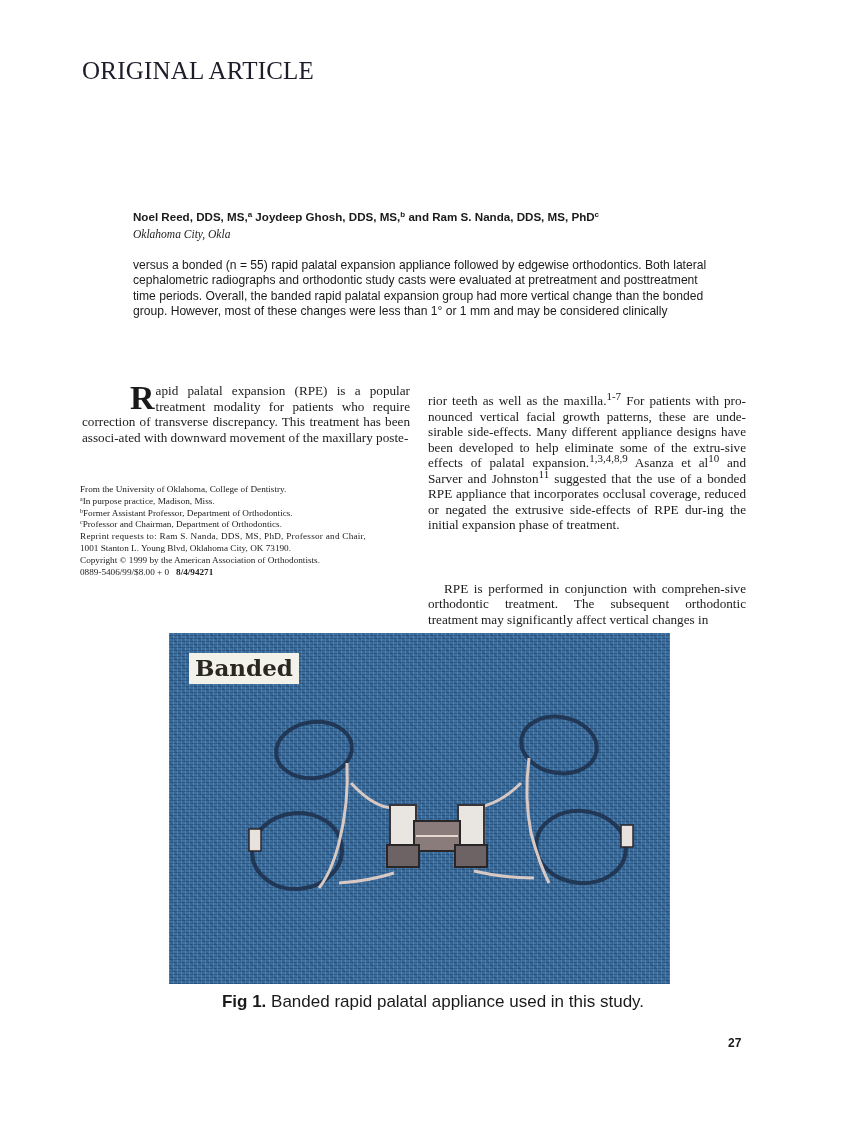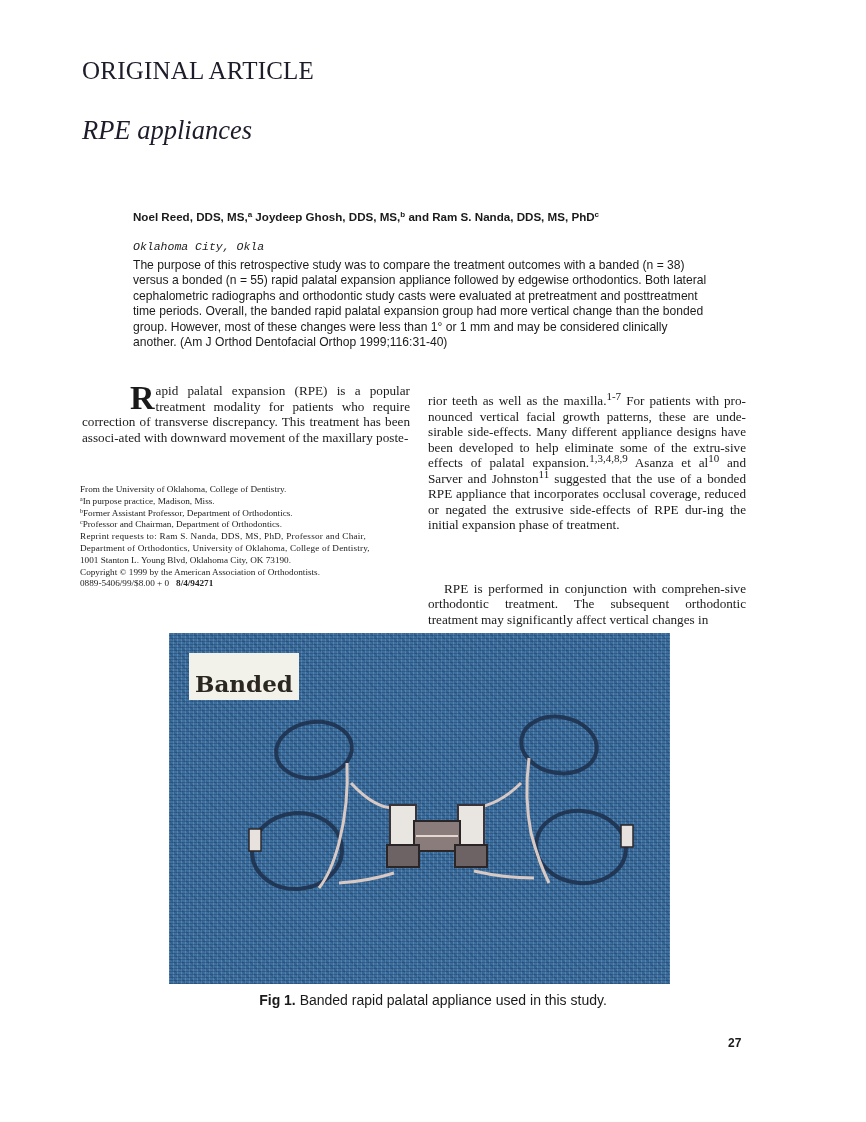--- a/index.html
+++ b/index.html
@@ -12,22 +12,22 @@
   .title {
     left: 82px; top: 114px; width: 680px;
     font-family: "Liberation Serif", serif; font-style: italic; font-size: 26.5px; line-height: 33px; color: #1c1c2a;
   }
   .authors {
     left: 133px; top: 210px;
     font-family: Liberation Sans, sans-serif; font-weight: bold; font-size: 11.6px; color: #1a1a1a;
   }
   .authors sup { font-size: 8px; font-weight: bold; vertical-align: 4px; line-height: 0; }
   .location {
-    left: 133px; top: 240px;
-    font-family: Liberation Mono, monospace; font-style: italic; font-size: 11.5px; color: #222; text-align: right;
+    left: 133px; top: 228px;
+    font-family: Liberation Serif, serif; font-style: italic; font-size: 11.5px; color: #222; text-align: right;
   }
   .abstract {
     left: 133px; top: 258px; width: 612px;
     font-family: "Liberation Sans", sans-serif; font-size: 12.1px; line-height: 15.4px; color: #1a1a1a;
     text-align: left;
   }
   .col {
     font-family: "Liberation Serif", serif; font-size: 13.2px; line-height: 15.5px; color: #1a1a1a;
     text-align: justify;
   }
@@ -50,69 +50,65 @@
   .figure {
     left: 169px; top: 633px; width: 501px; height: 351px;
     background-color: #3d6f9e;
     background-image:
       repeating-linear-gradient(0deg, rgba(20,50,90,0.35) 0px, rgba(20,50,90,0.35) 1px, transparent 1px, transparent 3px),
       repeating-linear-gradient(90deg, rgba(140,180,215,0.30) 0px, rgba(140,180,215,0.30) 1px, transparent 1px, transparent 4px),
       repeating-linear-gradient(45deg, rgba(25,60,100,0.25) 0px, rgba(25,60,100,0.25) 2px, transparent 2px, transparent 6px);
     overflow: hidden;
   }
   .fig-label {
-    position: absolute; left: 20px; top: 20px; padding: 17px 6px 2px 6px;
+    position: absolute; left: 20px; top: 20px; padding: 1px 6px 2px 6px;
     background: #f2f1ea; color: #2a2620;
     font-family: "DejaVu Serif", serif; font-weight: bold; font-size: 23px; line-height: 28px;
   }
   .caption {
     left: 0; width: 866px; top: 992px; text-align: center;
-    font-family: "Liberation Sans", sans-serif; font-size: 14px; color: #1a1a1a;
+    font-family: "Liberation Sans", sans-serif; font-size: 17px; color: #1a1a1a;
   }
   .caption b { font-weight: bold; }
   .page-number {
     left: 728px; top: 1036px;
     font-family: "Liberation Sans", sans-serif; font-weight: bold; font-size: 12px; color: #1a1a1a;
   }
 </style>
 </head>
 <body>
 
 <div class="abs section-label">ORIGINAL ARTICLE</div>
 
 <div class="abs title">
-  <div>RPE appliances</div>
 </div>
 
 <div class="abs authors">
   <span>Noel Reed, DDS, MS,</span><sup>a</sup><span> Joydeep Ghosh, DDS, MS,</span><sup>b</sup><span> and Ram S. Nanda, DDS, MS, PhD</span><sup>c</sup>
 </div>
 
 <div class="abs location">Oklahoma City, Okla</div>
 
 <div class="abs abstract">
-  <div>The purpose of this retrospective study was to compare the treatment outcomes with a banded (n = 38)</div>
   <div>versus a bonded (n = 55) rapid palatal expansion appliance followed by edgewise orthodontics. Both lateral</div>
   <div>cephalometric radiographs and orthodontic study casts were evaluated at pretreatment and posttreatment</div>
   <div>time periods. Overall, the banded rapid palatal expansion group had more vertical change than the bonded</div>
   <div>group. However, most of these changes were less than 1° or 1 mm and may be considered clinically</div>
-  <div>another. (Am J Orthod Dentofacial Orthop 1999;116:31-40)</div>
 </div>
 
 <div class="abs col col-left">
   <p><span class="dropcap">R</span><span>apid palatal expansion (RPE) is a popular treatment modality for patients who require correction of transverse discrepancy. This treatment has been associ-ated with downward movement of the maxillary poste-</span></p>
 </div>
 
 <div class="abs footnotes">
   <div>From the University of Oklahoma, College of Dentistry.</div>
   <div><sup>a</sup><span>In purpose practice, Madison, Miss.</span></div>
   <div><sup>b</sup><span>Former Assistant Professor, Department of Orthodontics.</span></div>
   <div><sup>c</sup><span>Professor and Chairman, Department of Orthodontics.</span></div>
   <div style="letter-spacing:0.25px">Reprint requests to: Ram S. Nanda, DDS, MS, PhD, Professor and Chair,</div>
-  <div style="letter-spacing:0.15px">Department of Orthodontics, University of Oklahoma, College of Dentistry,</div>
   <div>1001 Stanton L. Young Blvd, Oklahoma City, OK 73190.</div>
   <div>Copyright © 1999 by the American Association of Orthodontists.</div>
   <div><span>0889-5406/99/$8.00 + 0</span>&nbsp;&nbsp;&nbsp;<span style="font-weight:bold">8/4/94271</span></div>
 </div>
 
 <div class="abs col col-right">
   <p><span>rior teeth as well as the maxilla.</span><sup class="ref">1-7</sup><span> For patients with pro-nounced vertical facial growth patterns, these are unde-sirable side-effects. Many different appliance designs have been developed to help eliminate some of the extru-sive effects of palatal expansion.</span><sup class="ref">1,3,4,8,9</sup><span> Asanza et al</span><sup class="ref">10</sup><span> and Sarver and Johnston</span><sup class="ref">11</sup><span> suggested that the use of a bonded RPE appliance that incorporates occlusal coverage, reduced or negated the extrusive side-effects of RPE dur-ing the initial expansion phase of treatment.</span></p>
   <p class="indent">RPE is performed in conjunction with comprehen-sive orthodontic treatment. The subsequent orthodontic treatment may significantly affect vertical changes in</p>
 </div>
 

